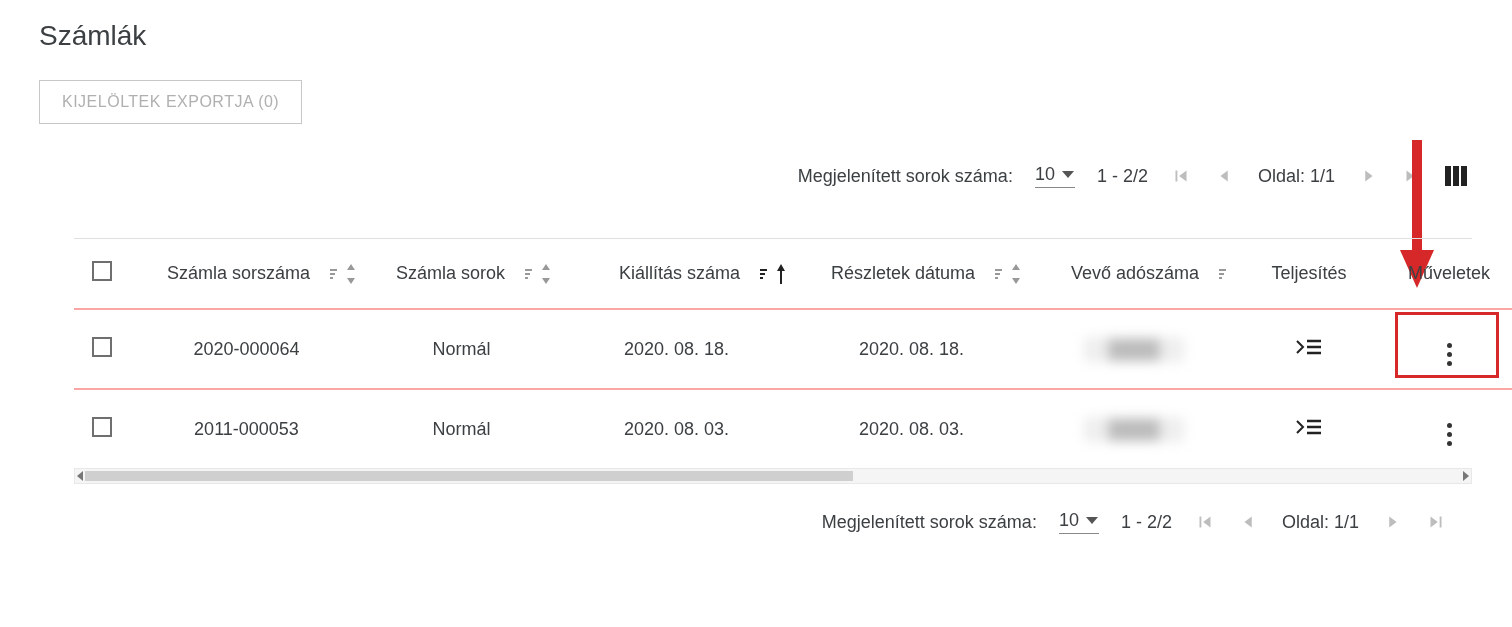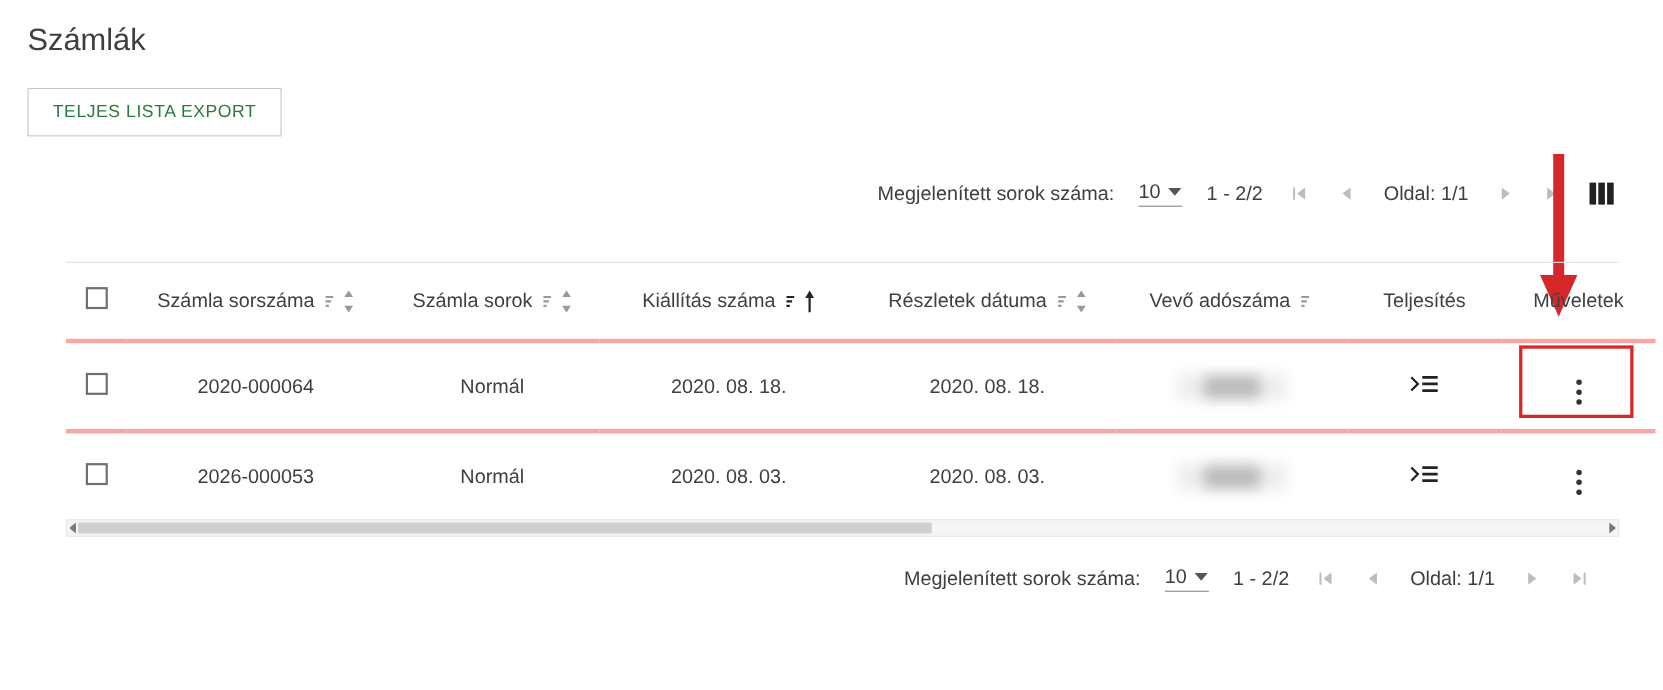--- a/index.html
+++ b/index.html
@@ -1,17 +1,17 @@
 <!DOCTYPE html>
 <html><head>
   <meta charset="utf-8">
   <style>
     * { box-sizing: border-box; margin: 0; padding: 0; }
     body { font-family: Arial, Helvetica, sans-serif; background: #ffffff; color: #3c4043; width: 1512px; }
-    .container { padding: 20px 25px 0 25px; position: relative; }
+    .container { padding: 20px 25px 0 25px; position: relative; margin-left: 14px; }
 
     h1 { font-size: 28px; font-weight: 400; color: #3c4043; margin-bottom: 28px; }
 
     .btn-row { display: flex; gap: 18px; margin-bottom: 40px; }
     .btn { border: 1px solid #c7c7c7; background: #fff; padding: 12px 22px; font-size: 16px; letter-spacing: .5px; cursor: pointer; }
     .btn.disabled { color: #b0b0b0; cursor: default; }
     .btn.green { color: #2a7a3f; font-weight: 500; }
 
     .pager-row { display: flex; align-items: center; justify-content: flex-end; gap: 22px; font-size: 18px; color: #3c4043; padding-right: 20px; margin-bottom: 50px; }
     .pager-row .page-size { display: flex; align-items: center; gap: 6px; border-bottom: 1px solid #888; padding-bottom: 2px; }
@@ -21,22 +21,22 @@
     .cols-icon span{ width:6px; height:20px; background:#222; display:inline-block; }
 
     
     .arrow-annot { position:absolute; right:75px; top:140px; pointer-events:none; }
 
     
     .table-wrap { margin: 0 15px 0 35px; border-top:1px solid #e0e0e0; }
     table { width:100%; border-collapse: collapse; table-layout: fixed; }
     th, td { text-align:center; font-size:18px; padding: 22px 8px; color:#3c4043; }
     thead th { border-bottom: none; font-weight:400; }
-    tbody td { border-top:4px solid #fca5a5; }
-    th .hd { display:flex; align-items:center; justify-content:center; gap:8px; }
+    tbody td { border-top:2px solid #fca5a5; }
+    th .hd { display:flex; align-items:center; justify-content:flex-end; gap:18px; }
     .sort-icons { display:inline-flex; align-items:center; gap:4px; color:#888; }
     .sort-icons.active { color:#222; }
 
     .chk { width:20px; height:20px; border:2px solid #6f6f6f; display:inline-block; cursor:pointer; }
 
     .blur { filter: blur(6px); color:#bbb; background:#eee; border-radius:3px; display:inline-block; padding:2px 24px; }
 
     .details-icon { cursor:pointer; display:inline-flex; }
     .dots-icon { cursor:pointer; display:inline-flex; flex-direction:column; gap:4px; justify-content:center; align-items:center; }
     .dots-icon span{ width:5px; height:5px; background:#333; border-radius:50%; }
@@ -54,21 +54,21 @@
     svg { display:block; }
   </style>
 </head>
 <body>
 
 <div class="container">
 
   <h1>Számlák</h1>
 
   <div class="btn-row">
-    <button class="btn green">TELJES LISTA EXPORT</button>
+    <button class="btn disabled">KIJELÖLTEK EXPORTJA (0)</button>
   </div>
 
   <div class="pager-row">
     <span>Megjelenített sorok száma:</span>
     <span class="page-size">
       <span>10</span>
       <svg width="14" height="10" viewBox="0 0 14 10">
           <path d="M1 1 L7 8 L13 1 Z" fill="#555"></path>
         </svg>
     </span>
@@ -205,21 +205,21 @@
             <span class="dots-icon">
                 <span></span>
                 <span></span>
                 <span></span>
               </span>
             <span class="red-box" style="left:16px; top:2px;"></span>
           </td>
         </tr>
         <tr>
           <td><span class="chk"></span></td>
-          <td>2026-000053</td>
+          <td>2011-000053</td>
           <td>Normál</td>
           <td>2020. 08. 03.</td>
           <td>2020. 08. 03.</td>
           <td><span class="blur">████</span></td>
           <td><span class="details-icon">
                 <svg width="26" height="20" viewBox="0 0 26 20">
                   <path stroke="#222" stroke-width="2" fill="none" d="M1 4 L7 10 L1 16"></path>
                   <path stroke="#222" stroke-width="2.5" d="M11 4 H25 M11 10 H25 M11 16 H25"></path>
                 </svg>
               </span></td>

